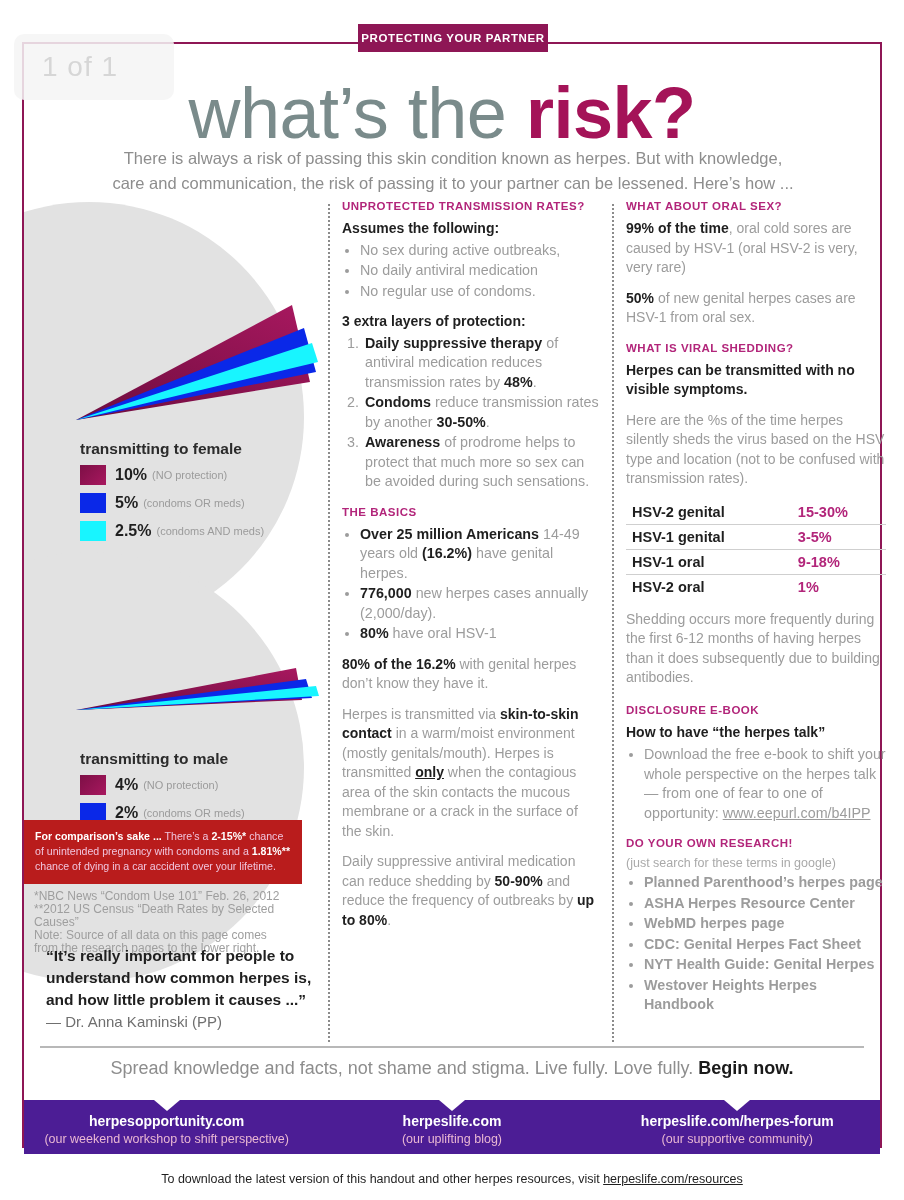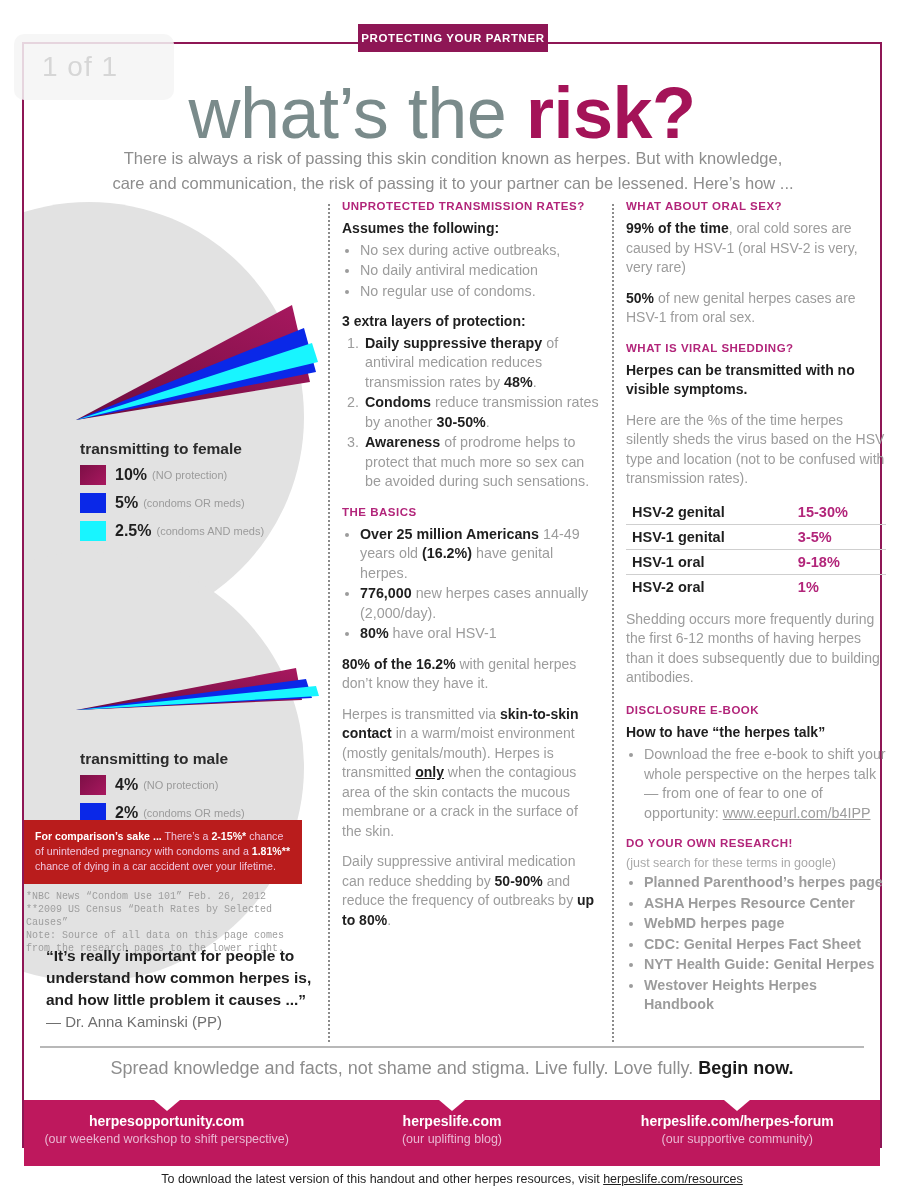--- a/index.html
+++ b/index.html
@@ -138,26 +138,25 @@
     background: #b91c1c;
     padding: 9px 11px 10px 11px;
     color: #f0c4dc;
     font-size: 10.6px;
     line-height: 15px;
   }
   .compare-box b { color: #ffffff; }
 
   .sources {
     position: absolute;
-    left: 2px; top: 690px;
+    left: 10px; top: 690px;
     width: 285px;
-    font-size: 10px;
+    font-size: 12px;
     line-height: 13px;
     color: #9e9e9e;
-    font-family: Liberation Mono, monospace;
   }
 
   .quote {
     position: absolute;
     left: 22px; top: 745px;
     width: 270px;
     font-size: 15.5px;
     line-height: 22px;
     font-weight: bold;
     color: #1f1f1f;
@@ -263,22 +262,22 @@
     font-weight: 300;
     z-index: 3;
     white-space: nowrap;
   }
   .tagline b { color: #1a1a1a; font-weight: bold; }
 
   
   .footer-band {
     position: absolute;
     left: 24px; top: 1100px;
-    width: 856px; height: 66px;
-    background: #be185d;
+    width: 856px; height: 54px;
+    background: #4c1d95;
     z-index: 3;
   }
   .fcols {
     position: absolute; left: 0; top: 0;
     width: 100%; height: 100%;
     display: flex;
   }
   .fcol { flex: 1; text-align: center; padding-top: 13px; position: relative; }
   .fcol .url { color: #ffffff; font-size: 14px; font-weight: bold; }
   .fcol .sub { color: #eab8d3; font-size: 12.5px; margin-top: 3px; }
@@ -394,21 +393,21 @@
           </div>
         </div>
       </div>
 
       <div class="compare-box">
         <b>For comparison’s sake ...</b><span> There’s a </span><b>2-15%*</b><span> chance of unintended pregnancy with condoms and a </span><b>1.81%**</b><span> chance of dying in a car accident over your lifetime.</span>
       </div>
 
       <div class="sources">
         <div>*NBC News “Condom Use 101” Feb. 26, 2012</div>
-        <div>**2009 US Census “Death Rates by Selected Causes”</div>
+        <div>**2012 US Census “Death Rates by Selected Causes”</div>
         <div>Note: Source of all data on this page comes</div>
         <div>from the research pages to the lower right.</div>
       </div>
 
       <div class="quote">
         <span>“It’s really important for people to understand how common herpes is, and how little problem it causes ...”</span>
         <div class="quote-attr">— Dr. Anna Kaminski (PP)</div>
       </div>
     </div>
 

